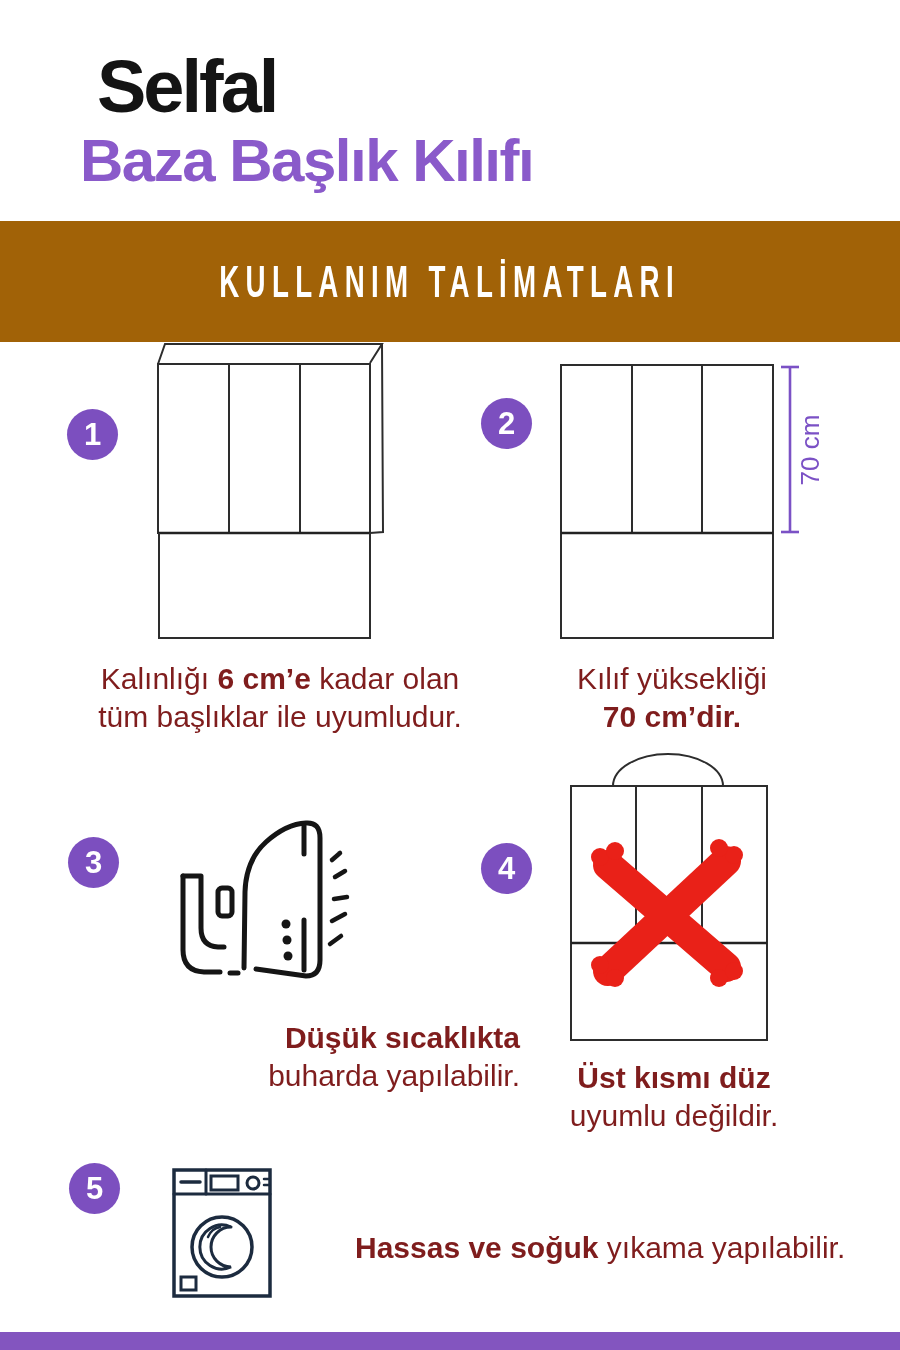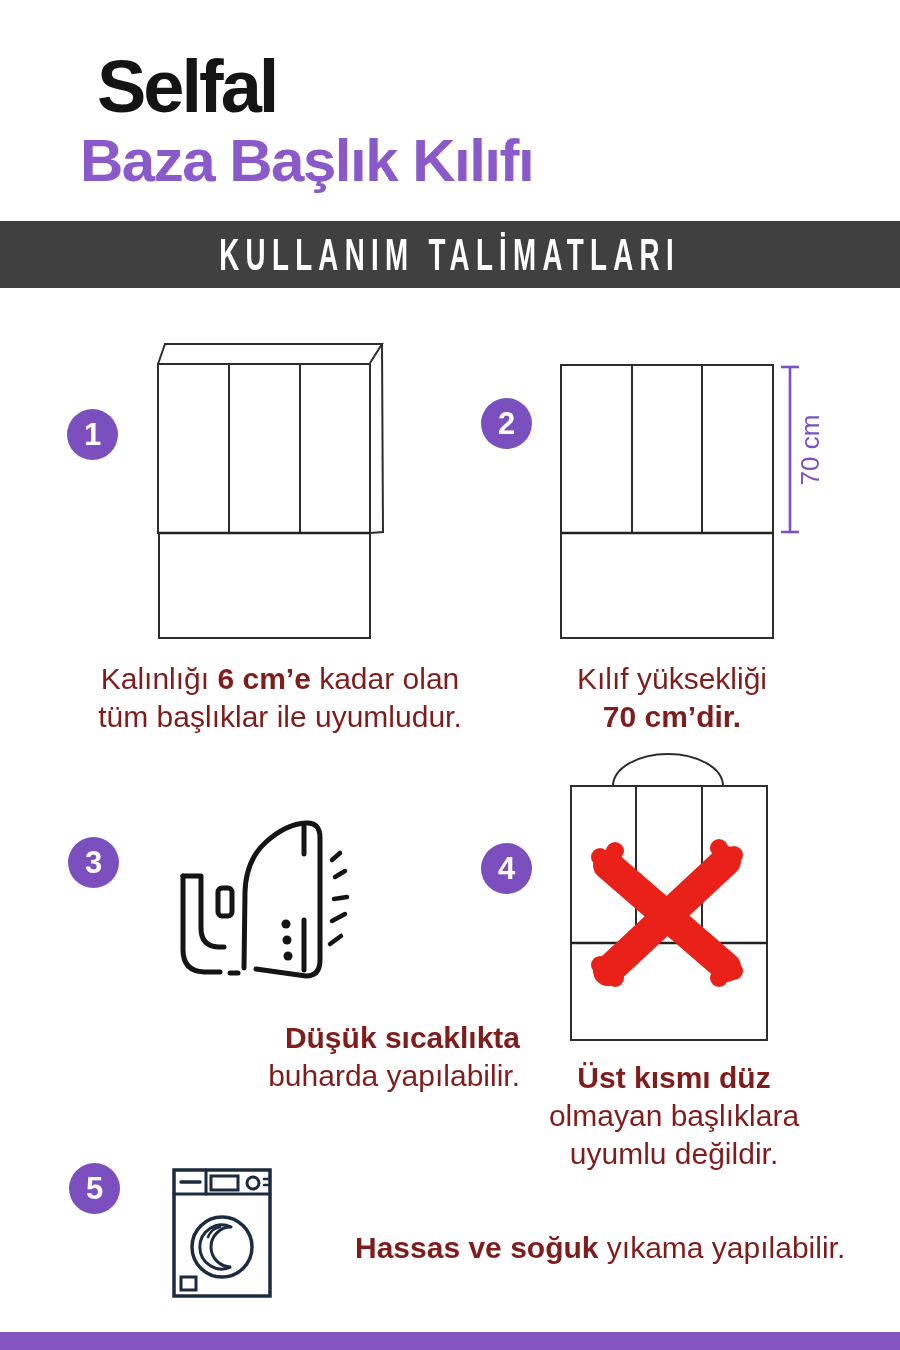--- a/index.html
+++ b/index.html
@@ -5,21 +5,21 @@
   html,body{margin:0;padding:0;}
   body{width:900px;height:1350px;background:#ffffff;position:relative;overflow:hidden;
        font-family:"Liberation Sans", sans-serif;}
   .abs{position:absolute;}
 
   
   .brand{left:78px;top:50px;font-size:74px;line-height:74px;font-weight:700;color:#141414;letter-spacing:-3px;margin-left:19px;}
   .subtitle{left:80px;top:130px;font-size:60px;line-height:62px;font-weight:700;color:#8A5ACA;letter-spacing:-1.5px;}
 
   
-  .banner{left:0;top:221px;width:900px;height:67px;background:#404040;display:flex;align-items:center;justify-content:center;}
+  .banner{left:0;top:221px;width:900px;height:121px;background:#a16207;display:flex;align-items:center;justify-content:center;}
   .banner-text{color:#ffffff;font-size:44px;font-weight:700;letter-spacing:10px;white-space:nowrap;
                transform:scaleX(0.63);transform-origin:center;}
 
   
   .footer-bar{left:0;top:1332px;width:900px;height:18px;background:#8355BF;}
 
   
   .badge{width:51px;height:51px;border-radius:50%;background:#7C4FBF;color:#fff;
          display:flex;align-items:center;justify-content:center;font-size:31px;font-weight:700;}
 
@@ -139,21 +139,20 @@
     <circle fill="#E92118" cx="176" cy="110" r="9"></circle>
     <circle fill="#E92118" cx="161" cy="103" r="9"></circle>
     <circle fill="#E92118" cx="161" cy="233" r="9"></circle>
     <circle fill="#E92118" cx="176" cy="226" r="9"></circle>
     <circle fill="#E92118" cx="42" cy="220" r="9"></circle>
     <circle fill="#E92118" cx="57" cy="233" r="9"></circle>
   </g>
 </svg>
 <div class="abs cap" style="left:492px;top:1059px;width:364px;">
   <div><b>Üst kısmı düz</b></div>
-  <div>olmayan başlıklara</div>
   <div>uyumlu değildir.</div>
 </div>
 
 <div class="abs badge" style="left:69px;top:1163px;">5</div>
 <svg class="abs" style="left:171px;top:1163px;" width="102" height="140" viewBox="0 0 102 140">
   <g>
     <rect class="navy" style="stroke-width:3.5" x="3" y="7" width="96" height="126"></rect>
     <path class="navy" style="stroke-width:3" d="M3 31 H99"></path>
     <path class="navy" style="stroke-width:3" d="M35 7 V31"></path>
   </g>

